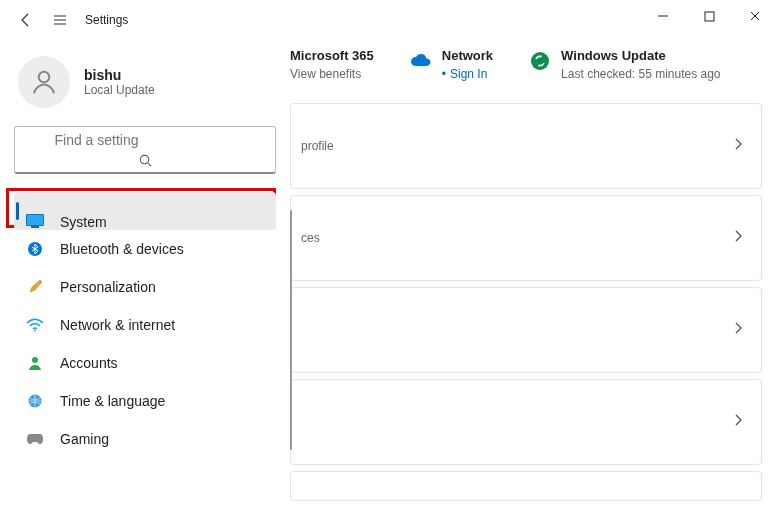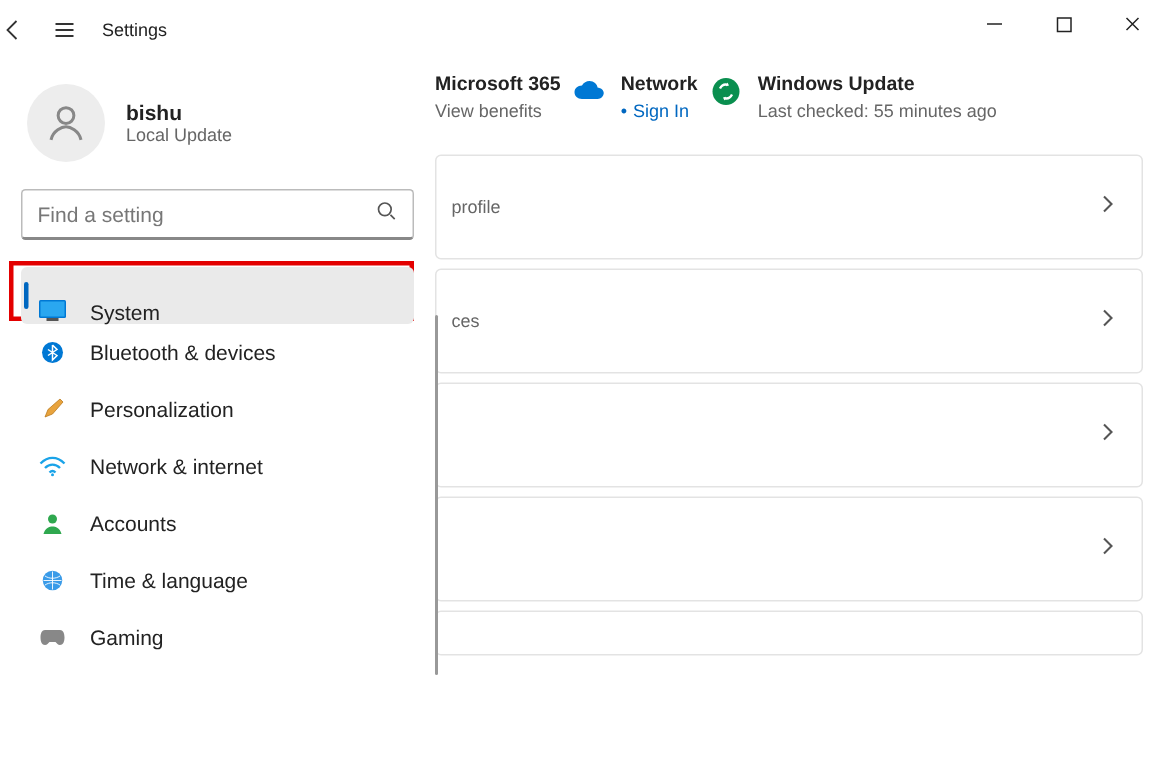--- a/index.html
+++ b/index.html
@@ -1,47 +1,47 @@
 <!DOCTYPE html>
 <html><head>
 <meta charset="utf-8">
 <style>
   * { box-sizing: border-box; margin: 0; padding: 0; font-family: "Segoe UI", -apple-system, sans-serif; }
   body { width: 778px; height: 514px; background: #fff; overflow: hidden; position: relative; }
-  .titlebar { height: 40px; display: flex; align-items: center; padding-left: 0; }
+  .titlebar { height: 40px; display: flex; align-items: center; padding-left: 17px; }
   .titlebar-left { display: flex; align-items: center; gap: 16px; }
   .titlebar-icon { width: 18px; height: 18px; display: flex; align-items: center; justify-content: center; color: #333; cursor: pointer; }
   .titlebar-title { font-size: 12px; color: #222; }
   .win-controls { position: absolute; top: 0; right: 0; display: flex; }
   .win-btn { width: 46px; height: 32px; display: flex; align-items: center; justify-content: center; color: #222; cursor: pointer; }
   .content { display: flex; height: calc(100% - 40px); }
   .sidebar { width: 290px; padding: 12px 14px 16px 14px; display: flex; flex-direction: column; }
   .user-block { display: flex; align-items: center; gap: 14px; padding: 4px 0 18px 4px; }
   .avatar { width: 52px; height: 52px; border-radius: 50%; background: #ededed; display: flex; align-items: center; justify-content: center; color: #888; }
   .user-name { font-size: 14px; font-weight: 600; color: #222; }
   .user-sub { font-size: 12px; color: #666; }
-  .search-box { height: 34px; border: 1px solid #bbb; border-bottom: 2px solid #888; border-radius: 3px; display: flex; align-items: center; padding: 0 10px; margin-bottom: 18px; background: #fff; }
+  .search-box { height: 48px; border: 1px solid #bbb; border-bottom: 2px solid #888; border-radius: 3px; display: flex; align-items: center; padding: 0 10px; margin-bottom: 18px; background: #fff; flex-direction: column; }
   .search-box input { flex: 1; border: none; outline: none; font-size: 14px; color: #333; background: transparent; }
   .search-box input::placeholder { color: #777; }
   .nav { display: flex; flex-direction: column; }
   .nav-item { height: 38px; display: flex; align-items: center; gap: 16px; padding-left: 12px; border-radius: 4px; cursor: pointer; font-size: 14px; color: #222; position: relative; }
   .nav-item.selected { background: #eaeaea; align-items: flex-end; }
   .nav-item.selected::before { content: ""; position: absolute; left: 2px; top: 10px; bottom: 10px; width: 3px; background: #0067c0; border-radius: 2px; }
   .nav-highlight { position: absolute; border: 3px solid #e30000; pointer-events: none; }
   .nav-icon { width: 18px; height: 18px; display: flex; align-items: center; justify-content: center; }
   .main { flex: 1; padding-top: 2px; border-left: 0; overflow: hidden; position: relative; }
-  .cards-row { display: flex; gap: 8px; padding: 6px 0 16px 0; }
+  .cards-row { display: flex; gap: 36px; padding: 6px 0 16px 0; }
   .card-top { display: flex; gap: 10px; align-items: flex-start; }
   .card-icon { width: 22px; height: 22px; display: flex; align-items: center; justify-content: center; margin-top: 2px; }
   .card-title { font-size: 13px; font-weight: 600; color: #222; }
   .card-sub { font-size: 12px; color: #666; margin-top: 4px; }
   .card-sub.link { color: #0067c0; }
   .bullet { color: #0067c0; margin-right: 4px; }
   .list-area { border-left: 1px solid #ddd; margin-left: -1px; }
-  .list-item { height: 70px; border: 1px solid #e3e3e3; border-radius: 4px; margin: 6px 16px 6px 0; display: flex; align-items: center; padding: 0 18px 0 10px; justify-content: space-between; cursor: pointer; background: #fff; }
+  .list-item { height: 86px; border: 1px solid #e3e3e3; border-radius: 4px; margin: 6px 16px 6px 0; display: flex; align-items: center; padding: 0 18px 0 10px; justify-content: space-between; cursor: pointer; background: #fff; }
   .list-item .li-text { font-size: 12px; color: #666; }
   .chev { color: #555; }
   .scroll-ind { position: absolute; left: 0; top: 170px; width: 2px; height: 240px; background: #999; border-radius: 1px; }
 </style>
 </head>
 <body>
 
 <div class="titlebar">
   <div class="titlebar-left">
     <span class="titlebar-icon">

